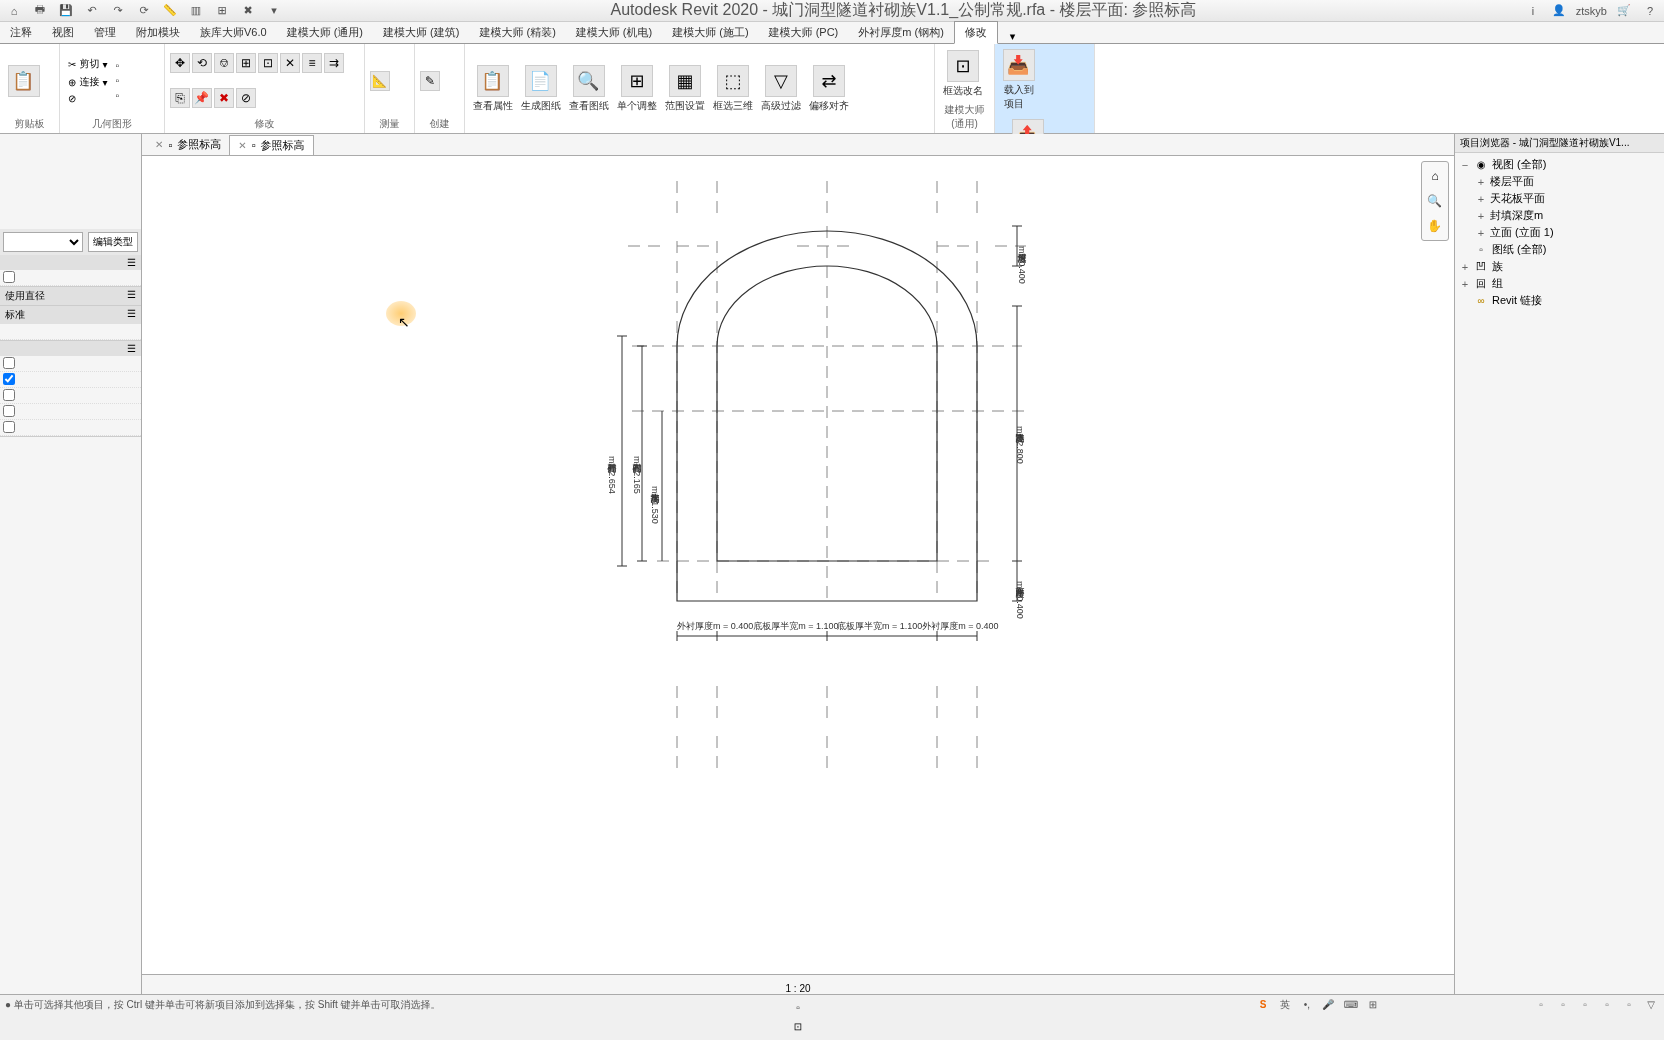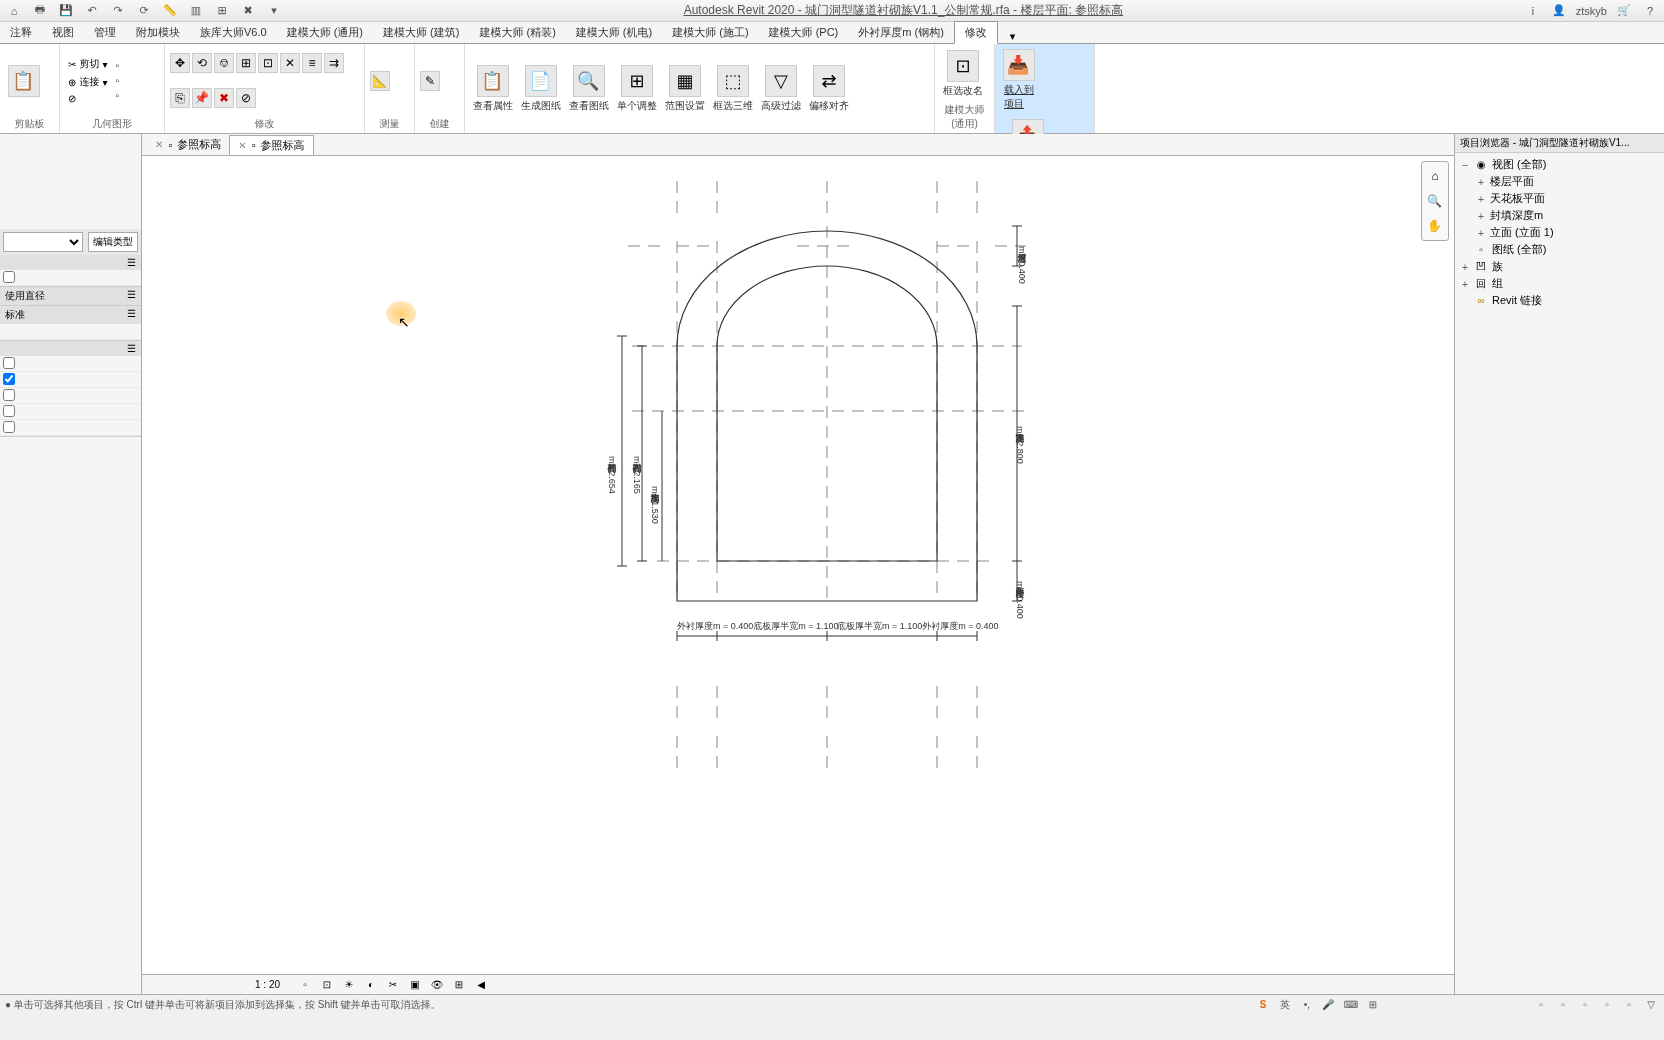--- a/index.html
+++ b/index.html
@@ -2,21 +2,21 @@
 <html><head>
   <meta charset="utf-8">
   <style>
     * { margin: 0; padding: 0; box-sizing: border-box; font-family: "Microsoft YaHei", "SimSun", Arial, sans-serif; }
     body { width: 1664px; height: 1040px; background: #f0f0f0; overflow: hidden; position: relative; }
     
     
     .title-bar { height: 22px; background: linear-gradient(#f8f8f8, #e8e8e8); display: flex; align-items: center; padding: 0 5px; border-bottom: 1px solid #ccc; }
     .title-bar-left { display: flex; gap: 8px; align-items: center; }
     .qat-btn { width: 18px; height: 18px; display: flex; align-items: center; justify-content: center; font-size: 11px; color: #555; cursor: pointer; }
-    .title-text { flex: 1; text-align: center; font-size: 12px; color: #555; text-decoration: underline; }
+    .title-text { flex: 1; text-align: center; font-size: 16px; color: #555; }
     .title-bar-right { display: flex; gap: 8px; align-items: center; font-size: 11px; color: #555; }
     
     
     .ribbon-tabs { height: 22px; background: #f5f5f5; display: flex; align-items: flex-end; border-bottom: 1px solid #999; font-size: 11px; }
     .ribbon-tab { padding: 3px 10px; color: #333; cursor: pointer; white-space: nowrap; }
     .ribbon-tab.active { background: #fff; border: 1px solid #999; border-bottom: 1px solid #fff; margin-bottom: -1px; }
     
     
     .ribbon-content { height: 90px; background: #fff; display: flex; border-bottom: 1px solid #aaa; }
     .ribbon-group { border-right: 1px solid #ddd; padding: 2px 5px; display: flex; flex-direction: column; justify-content: space-between; }
@@ -63,21 +63,21 @@
     
     .project-browser { width: 210px; background: #f5f5f5; border-left: 1px solid #aaa; font-size: 11px; overflow-y: auto; }
     .pb-header { padding: 2px 5px; background: #e8e8e8; border-bottom: 1px solid #ccc; font-size: 10px; white-space: nowrap; overflow: hidden; }
     .pb-tree { padding: 3px; }
     .pb-item { padding: 1px 2px; display: flex; align-items: center; gap: 4px; white-space: nowrap; cursor: pointer; }
     .pb-expand { width: 10px; display: inline-block; text-align: center; color: #666; }
     .pb-icon { width: 14px; height: 12px; display: inline-flex; align-items: center; justify-content: center; font-size: 10px; }
     .pb-indent-1 { padding-left: 18px; }
     
     
-    .view-controls { height: 20px; background: #f5f5f5; border-top: 1px solid #aaa; display: flex; align-items: center; font-size: 10px; padding: 0 5px; gap: 8px; }
+    .view-controls { height: 20px; background: #f5f5f5; border-top: 1px solid #aaa; display: flex; align-items: center; font-size: 10px; padding: 0 5px; gap: 8px; flex-direction: column; }
     .vc-scale { padding: 0 10px; }
     .vc-btn { width: 14px; height: 14px; display: inline-flex; align-items: center; justify-content: center; }
     
     
     .status-bar { height: 20px; background: #f0f0f0; border-top: 1px solid #aaa; display: flex; align-items: center; font-size: 10px; padding: 0 5px; color: #555; justify-content: space-between; }
     .status-right { display: flex; gap: 6px; align-items: center; }
     .status-icon { width: 16px; height: 16px; display: inline-flex; align-items: center; justify-content: center; }
     
     
     .drawing-svg { position: absolute; left: 250px; top: 10px; }
@@ -237,21 +237,21 @@
           <div class="ribbon-btn-label">框选改名</div>
         </div>
     </div>
     <div class="ribbon-group-label">建模大师 (通用)</div>
   </div>
 
   <div class="ribbon-group highlighted" style="width:100px;">
     <div class="ribbon-group-buttons">
       <div class="ribbon-btn">
           <div class="ribbon-btn-icon">📥</div>
-          <div class="ribbon-btn-label" style="white-space:pre-line;text-decoration:underline;">载入到
+          <div class="ribbon-btn-label" style="white-space:pre-line;">载入到
 项目</div>
         </div>
       <div class="ribbon-btn">
           <div class="ribbon-btn-icon">📤</div>
           <div class="ribbon-btn-label" style="white-space:pre-line;">载入到
 项目并关闭</div>
         </div>
     </div>
     <div class="ribbon-group-label">族编辑器</div>
   </div>

